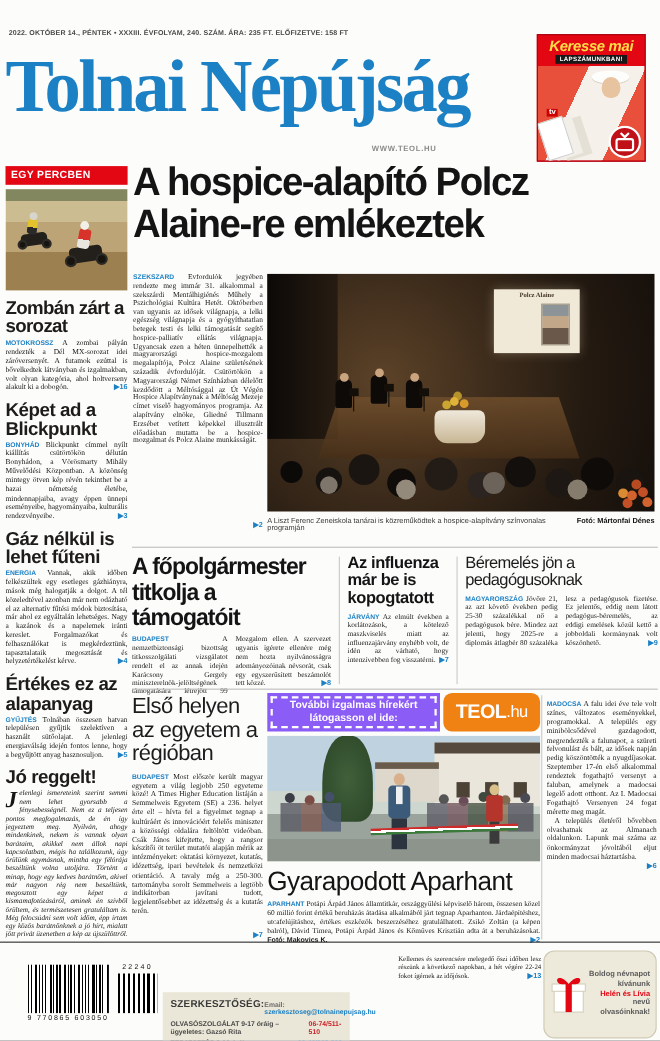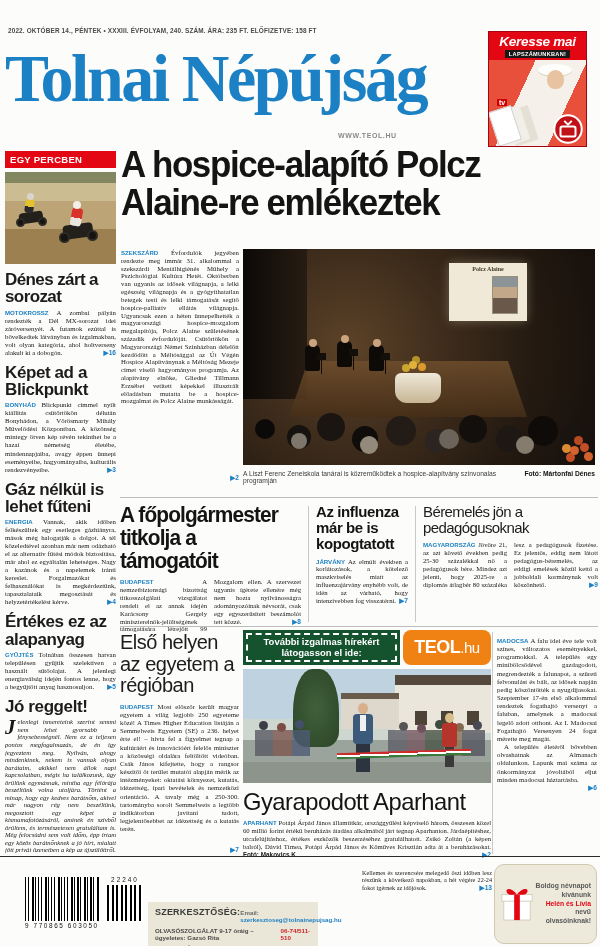--- a/index.html
+++ b/index.html
@@ -6,21 +6,21 @@
   html,body{background:#9a9a9a}
   .page{position:relative;width:600px;height:946px;margin:0 auto;background:#fcfcfa;overflow:hidden;font-family:"Liberation Sans",sans-serif;color:#1a1a1a}
 
   
   .topline{position:absolute;left:8px;top:27px;width:460px;font-size:6.4px;font-weight:bold;color:#4a4a4a;letter-spacing:.15px}
   .masthead{position:absolute;left:5px;top:34px;width:488px;font-family:"Liberation Serif",serif;font-weight:bold;font-size:68px;line-height:1.3;color:#1c80c4;letter-spacing:-2.5px;transform:scaleX(.97);transform-origin:left top;white-space:nowrap}
   .website{position:absolute;left:338px;top:132px;font-size:7px;font-weight:bold;color:#8a8a8a;letter-spacing:.6px}
 
   
   .promo{position:absolute;left:488px;top:31px;width:99px;height:116px;background:#e30613;border:1px solid #a50510;display:flex;flex-direction:column;overflow:hidden}
-  .promo-line1{font-style:italic;font-weight:bold;color:#ffffff;font-size:13.5px;text-align:center;padding-top:2px;letter-spacing:-.3px}
+  .promo-line1{font-style:italic;font-weight:bold;color:#fde047;font-size:13.5px;text-align:center;padding-top:2px;letter-spacing:-.3px}
   .promo-line2{margin:1px auto 0;background:#181818;color:#fff;font-size:5.6px;font-weight:bold;padding:1px 4px;letter-spacing:.3px}
   .promo-art{position:relative;flex:1;margin-top:2px;background:linear-gradient(115deg,#e8503c 0 34%,#f5f1ea 34% 72%,#e8503c 72%)}
   .promo-hat{position:absolute;right:14px;top:4px;width:34px;height:12px;background:#fdfdfb;border-radius:50%;box-shadow:0 1px 0 #d9d2c4}
   .promo-face{position:absolute;right:22px;top:10px;width:17px;height:19px;background:#e7c3a0;border-radius:50% 50% 45% 45%}
   .promo-fan{position:absolute;left:4px;bottom:2px;width:24px;height:36px;background:#fff;border:1px solid #cfcfcf;transform:rotate(-18deg);box-shadow:8px 2px 0 #f2efe8,16px 5px 0 #e4e0d6}
   .promo-tvtag{position:absolute;left:8px;bottom:40px;background:#c00;color:#fff;font-weight:bold;font-size:7px;padding:0 2px}
   .promo-tvicon{position:absolute;right:3px;bottom:2px;width:30px;height:30px}
 
   
   .redbar{position:absolute;left:5px;top:151px;width:111px;height:17px;background:#e30613;color:#fff;font-size:9.5px;font-weight:bold;line-height:17px;padding-left:5px;letter-spacing:.3px}
@@ -91,21 +91,21 @@
   .hr2{position:absolute;left:120px;top:626px;width:478px;border-top:1px solid #bdbdbd}
 
   
   .unicol{position:absolute;left:120px;top:632px;width:119px;height:222px;overflow:hidden}
   .unicol h2{font-size:20px;line-height:1.08;font-weight:normal;letter-spacing:-.5px;color:#1c1c1c}
   .unicol .txt{margin-top:6px;font-family:"Liberation Serif",serif;font-size:6.8px;line-height:1.2;text-align:justify}
   .unicol .pageref{position:absolute;right:0;bottom:0;background:#fcfcfa;float:none}
 
   .ctrcol{position:absolute;left:243px;top:630px;width:248px}
   .banner{height:35px;display:flex;align-items:stretch}
-  .banner-blue{flex:1;background:#14532d;padding:3px}
+  .banner-blue{flex:1;background:#8b5cf6;padding:3px}
   .banner-dash{height:100%;border:2px dashed #fff;display:flex;align-items:center;justify-content:center;text-align:center;color:#fff;font-weight:bold;font-size:9.5px;line-height:1.15}
   .teol{width:88px;background:#f08214;border-radius:8px;color:#fff;display:flex;align-items:center;justify-content:center;font-weight:bold;font-size:18px;margin-left:3px;letter-spacing:-.5px}
   .teol .hu{font-weight:normal;font-size:15px}
 
   .ribbon-photo{position:relative;margin-top:4px;height:114px;overflow:hidden;background:linear-gradient(#bed2e0 0 44%,#cdd6cf 44% 62%,#9aa49c 62% 82%,#8d948c 82%)}
   .rp-tree{position:absolute;left:50px;top:0;width:46px;height:78px;background:radial-gradient(#40603a,#2b4527);border-radius:42% 42% 30% 30%/55% 55% 20% 20%}
   .rp-house{position:absolute;right:0;top:6px;width:96px;height:58px;background:#eae6dc;border-top:10px solid #55483c}
   .rp-win{position:absolute;right:12px;top:26px;width:12px;height:14px;background:#4c4236;box-shadow:-26px 0 0 #4c4236,-52px 0 0 #4c4236}
   .rp-house2{position:absolute;left:98px;top:24px;width:58px;height:36px;background:#ddd8cb;border-top:6px solid #6a5c4c}
   .rp-crowd{position:absolute;left:16px;top:52px;width:9px;height:9px;border-radius:50%;background:#3c3c46;box-shadow:18px 2px 0 #7c4c44,36px -1px 0 #44506a,140px 1px 0 #555,158px 3px 0 #6a4c58,176px -1px 0 #3e4a3e,196px 2px 0 #806a50,214px 0 0 #4a4a54}
@@ -199,21 +199,21 @@
       </div>
       <div class="mp-r1">
         <div class="mp-bike"></div>
           <div class="mp-wheel a"></div>
           <div class="mp-wheel b"></div>
           <div class="mp-body"></div>
           <div class="mp-helmet"></div>
       </div>
     </div>
 
-    <h3>Dénes zárt a sorozat</h3>
+    <h3>Zombán zárt a sorozat</h3>
     <p class="railp"><span class="kicker">MOTOKROSSZ</span> <span>A zombai pályán rendezték a Dél MX-sorozat idei záróversenyét. A futamok ezúttal is bővelkedtek látványban és izgalmakban, volt olyan kategória, ahol holtverseny alakult ki a dobogón.</span><span class="pageref">▶16</span></p>
 
     <h3 class="light">Képet ad a Blickpunkt</h3>
     <p class="railp"><span class="kicker">BONYHÁD</span> <span>Blickpunkt címmel nyílt kiállítás csütörtökön délután Bonyhádon, a Vörösmarty Mihály Művelődési Központban. A közönség mintegy ötven kép révén tekinthet be a hazai németség életébe, mindennapjaiba, avagy éppen ünnepi eseményeibe, hagyományaiba, kulturális rendezvényeibe.</span><span class="pageref">▶3</span></p>
 
     <h3 class="light">Gáz nélkül is lehet fűteni</h3>
     <p class="railp"><span class="kicker">ENERGIA</span> <span>Vannak, akik időben felkészültek egy esetleges gázhiányra, mások még halogatják a dolgot. A tél közeledtével azonban már nem odázható el az alternatív fűtési módok biztosítása, már ahol ez egyáltalán lehetséges. Nagy a kazánok és a napelemek iránti kereslet. Forgalmazókat és felhasználókat is megkérdeztünk, tapasztalataik megosztását és helyzetértékelést kérve.</span><span class="pageref">▶4</span></p>
 
     <h3 class="light">Értékes ez az alapanyag</h3>
     <p class="railp"><span class="kicker">GYŰJTÉS</span> <span>Tolnában összesen hatvan településen gyűjtik szelektíven a használt sütőolajat. A jelenlegi energiaválság idején fontos lenne, hogy a begyűjtött anyag hasznosuljon.</span><span class="pageref">▶5</span></p>

